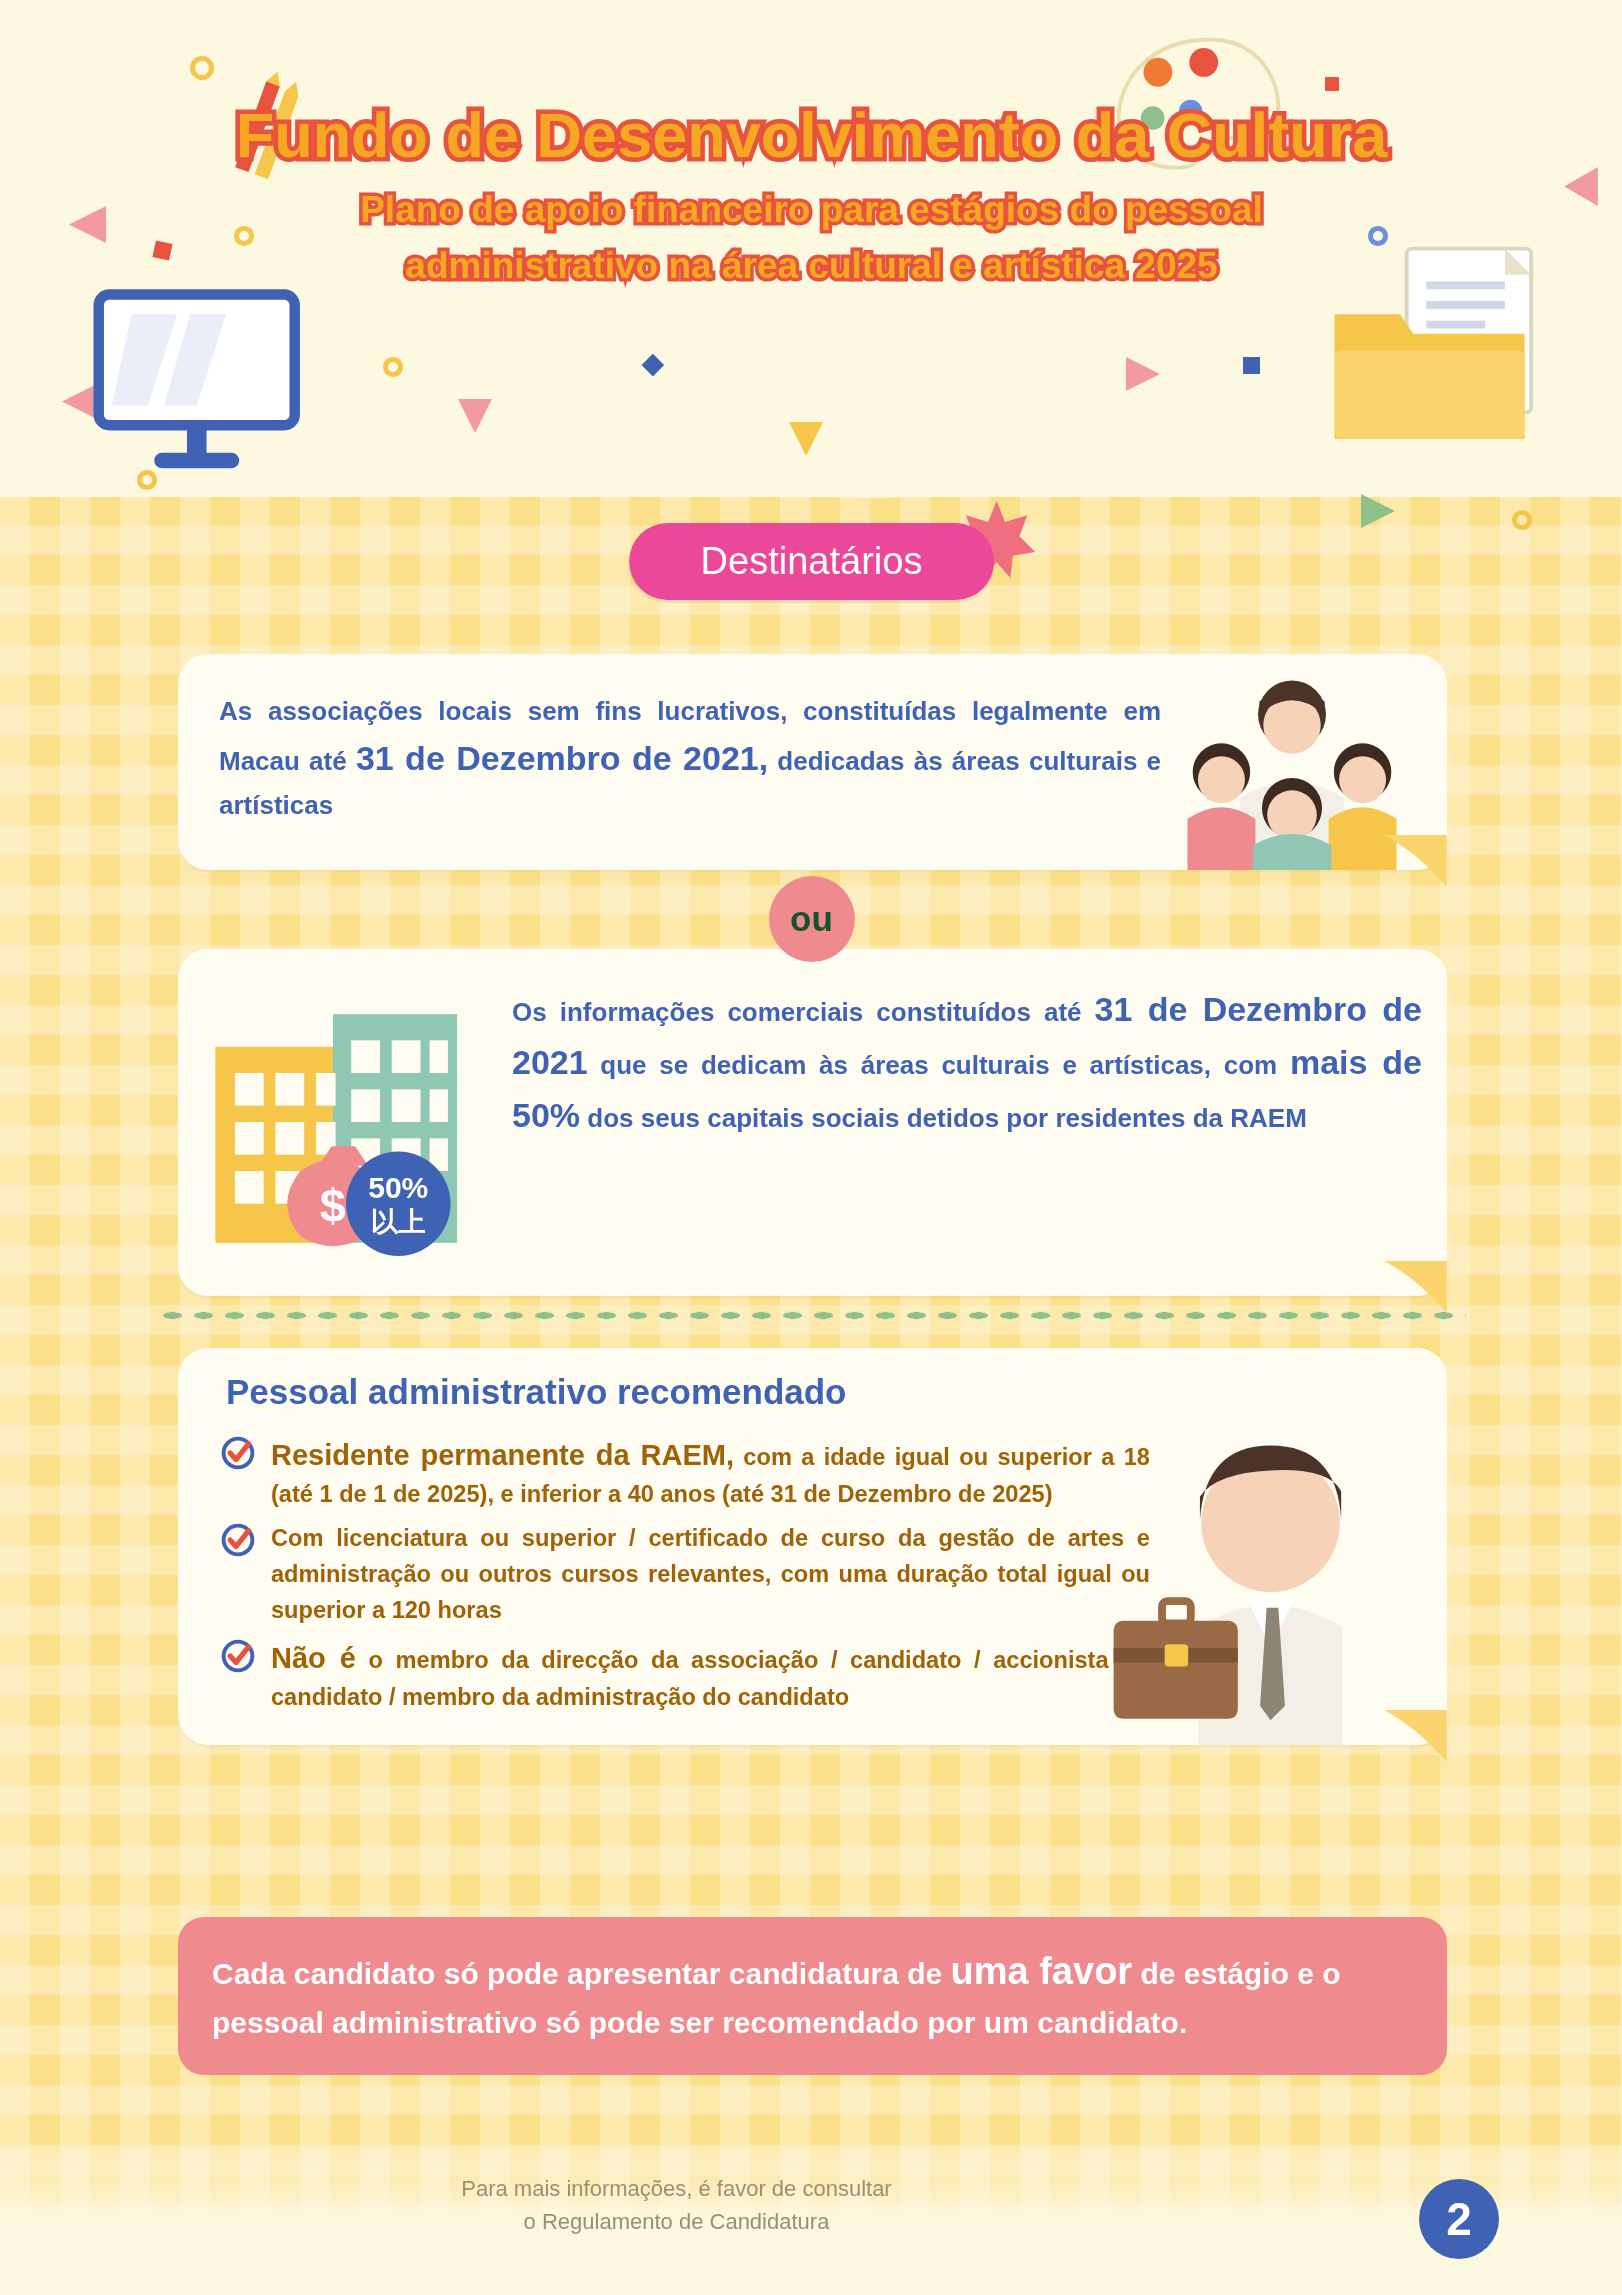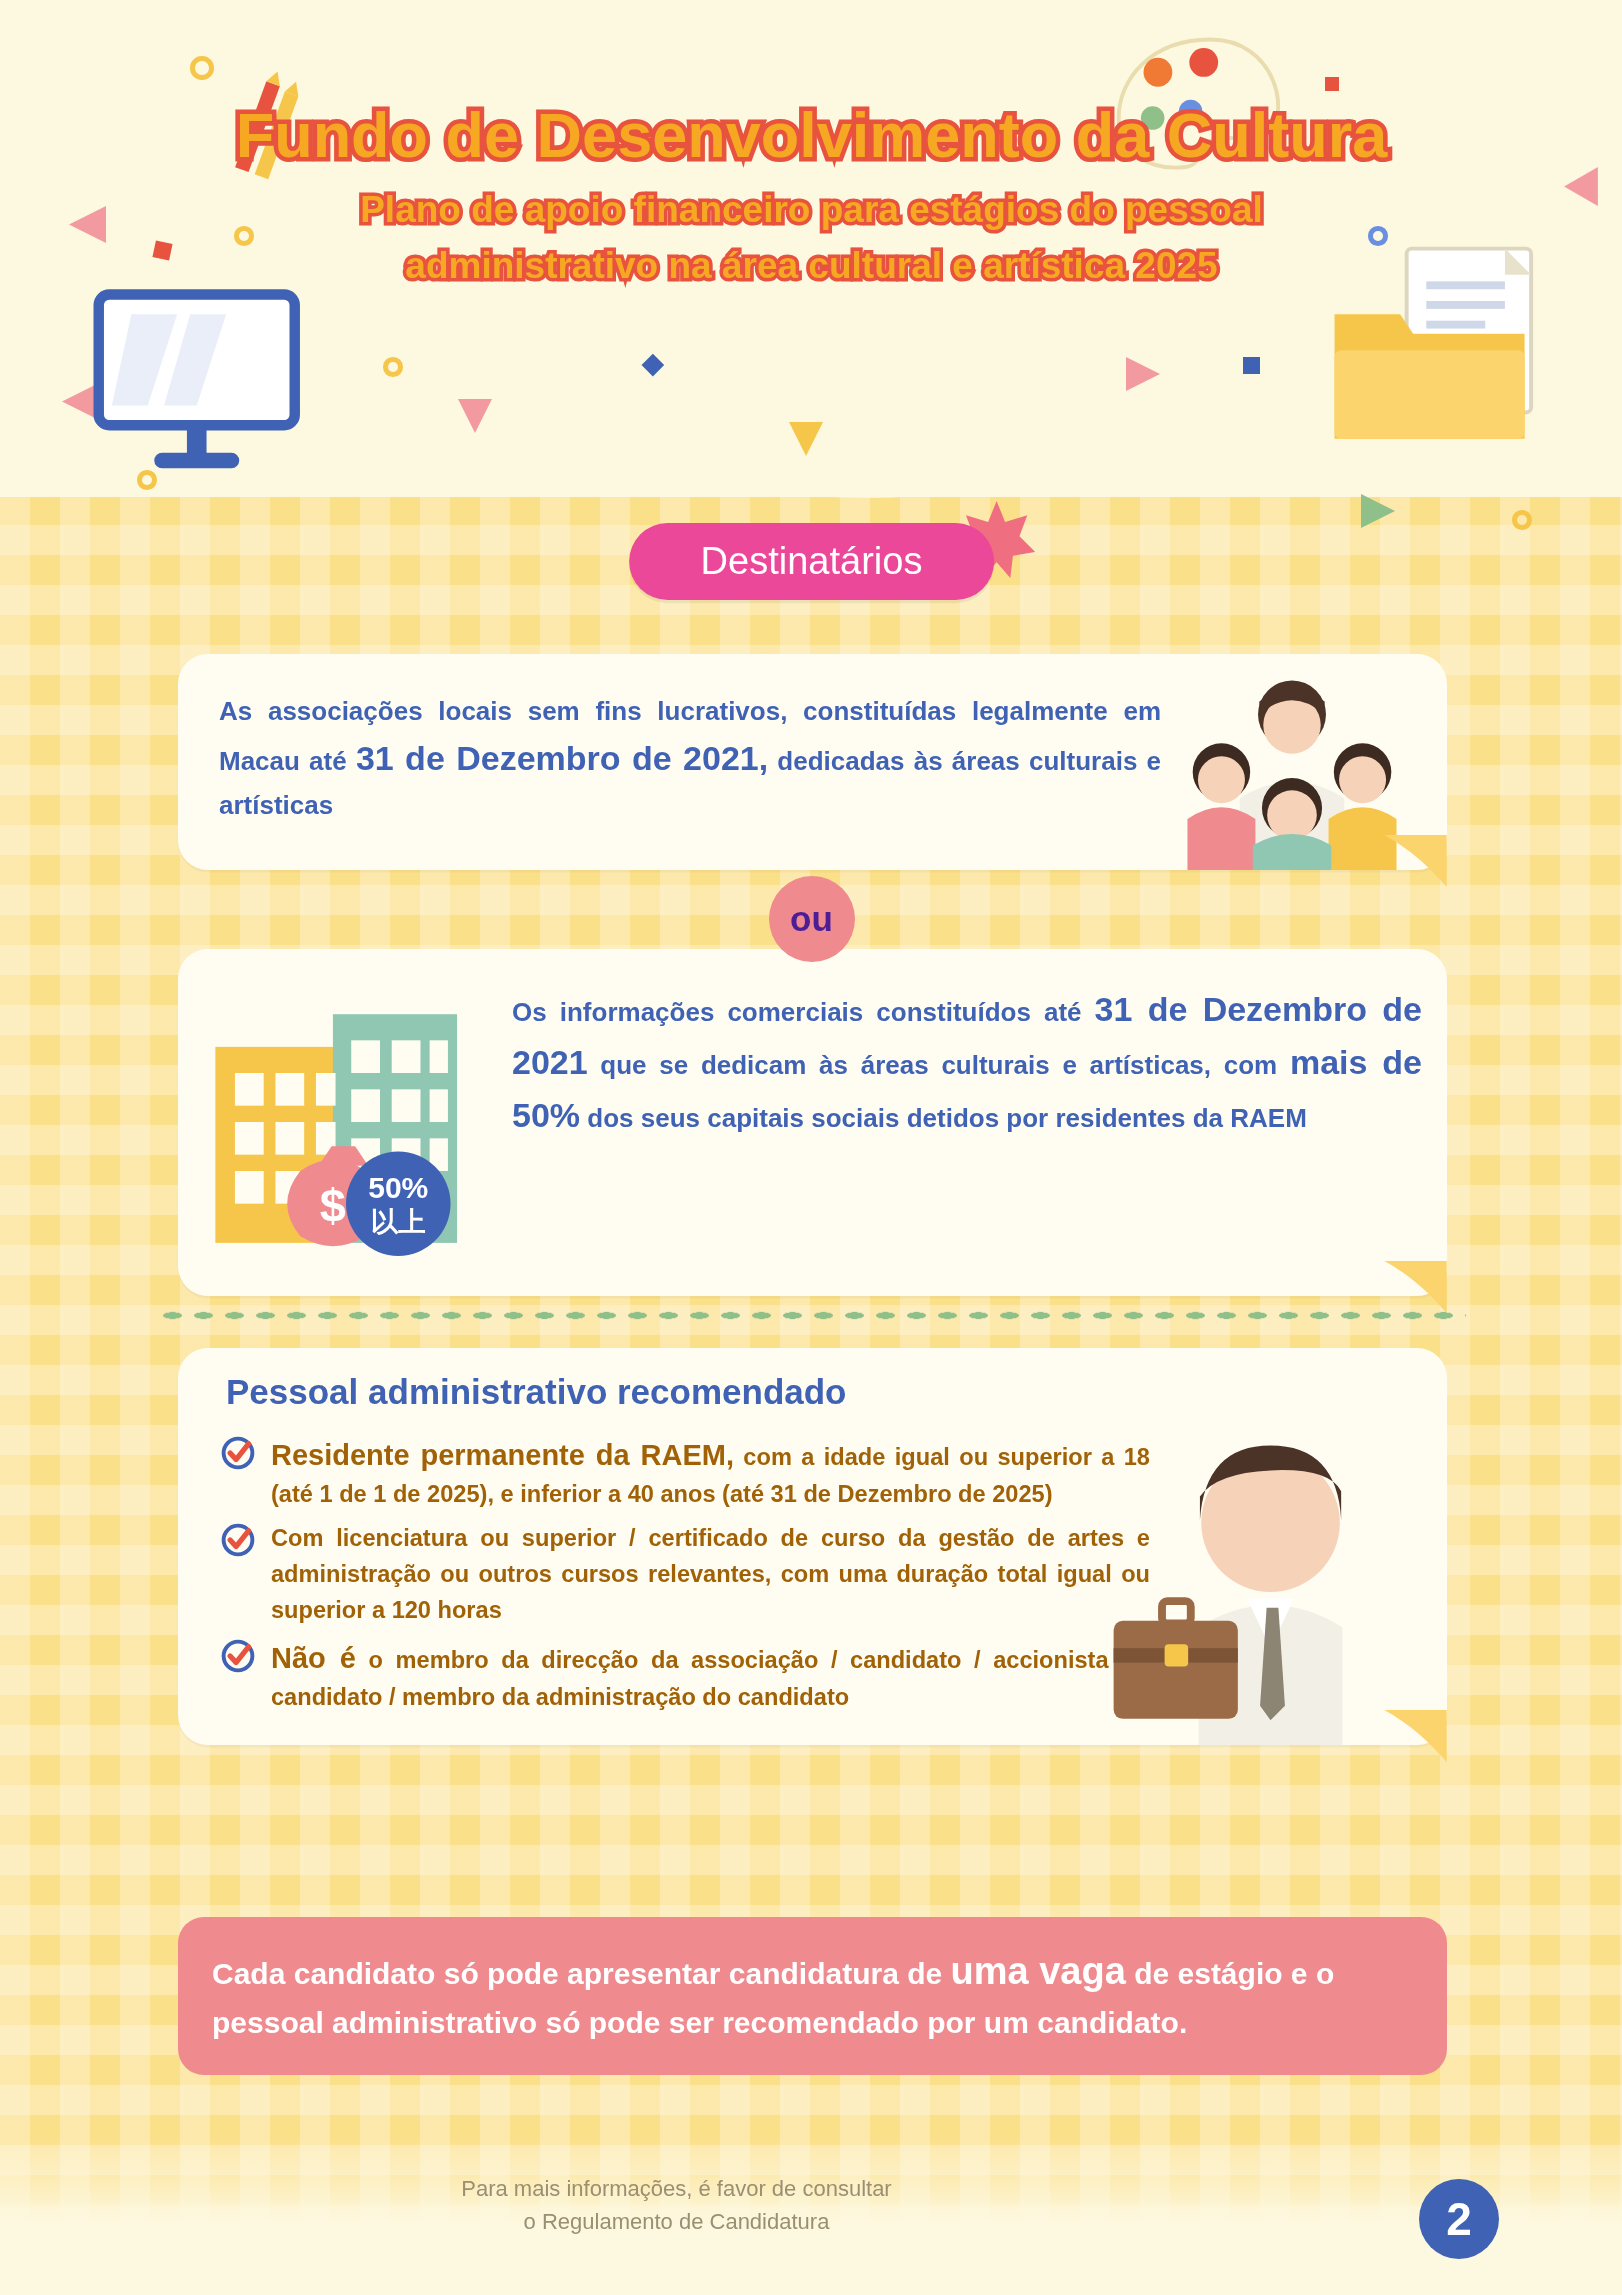--- a/index.html
+++ b/index.html
@@ -147,21 +147,21 @@
   }
 
   
   .ou-badge {
     position: absolute;
     left: 50%; top: 876px;
     transform: translateX(-50%);
     width: 86px; height: 86px;
     border-radius: 50%;
     background: #ef8a8f;
-    color: #4c1d95;
+    color: #14532d;
     font-size: 35px;
     font-weight: bold;
     display: flex;
     align-items: center;
     justify-content: center;
     z-index: 16;
   }
 
   
   .divider {
@@ -451,21 +451,21 @@
       <rect x="84" y="300" width="44" height="34" rx="8" fill="none" stroke="#9a6b46" stroke-width="12"></rect>
       <rect x="88" y="366" width="36" height="34" rx="6" fill="#f6c64a"></rect>
     </svg>
 
     <svg class="fold" viewBox="0 0 96 80">
       <path d="M0,0 L96,0 L96,80 C70,50 40,22 0,0 Z" fill="#fbd46d"></path>
     </svg>
   </div>
 
   <div class="pink-banner">
-    <span>Cada candidato só pode apresentar candidatura de </span><span class="em">uma vaga</span><span> de estágio e o pessoal administrativo só pode ser recomendado por um candidato.</span>
+    <span>Cada candidato só pode apresentar candidatura de </span><span class="em">uma favor</span><span> de estágio e o pessoal administrativo só pode ser recomendado por um candidato.</span>
   </div>
 
   <div class="footer">
     <div>Para mais informações, é favor de consultar</div>
     <div>o Regulamento de Candidatura</div>
   </div>
   <div class="page-num">2</div>
 
 </div>
 

